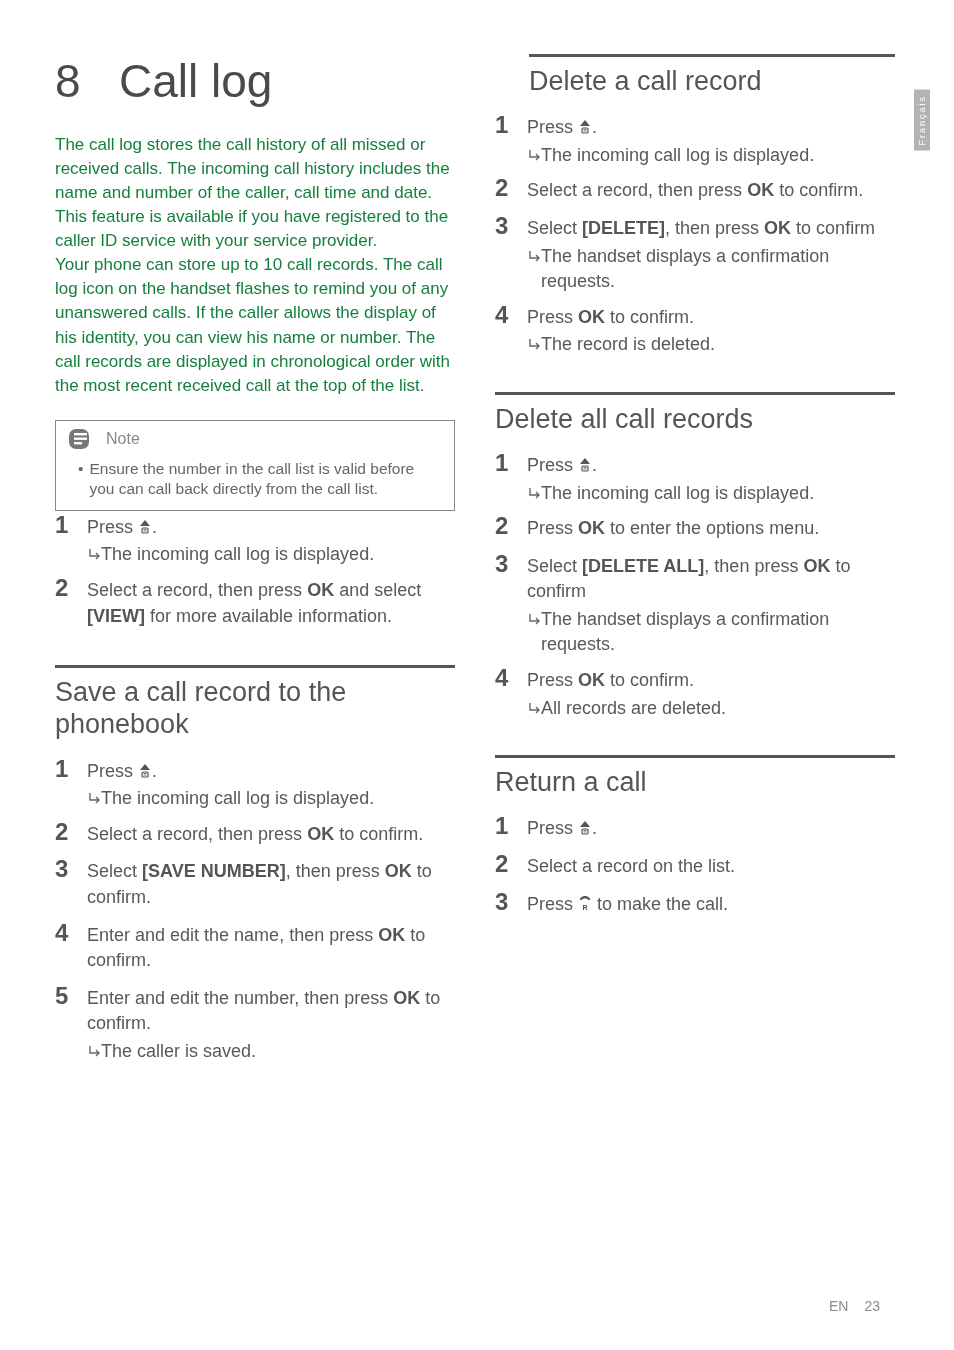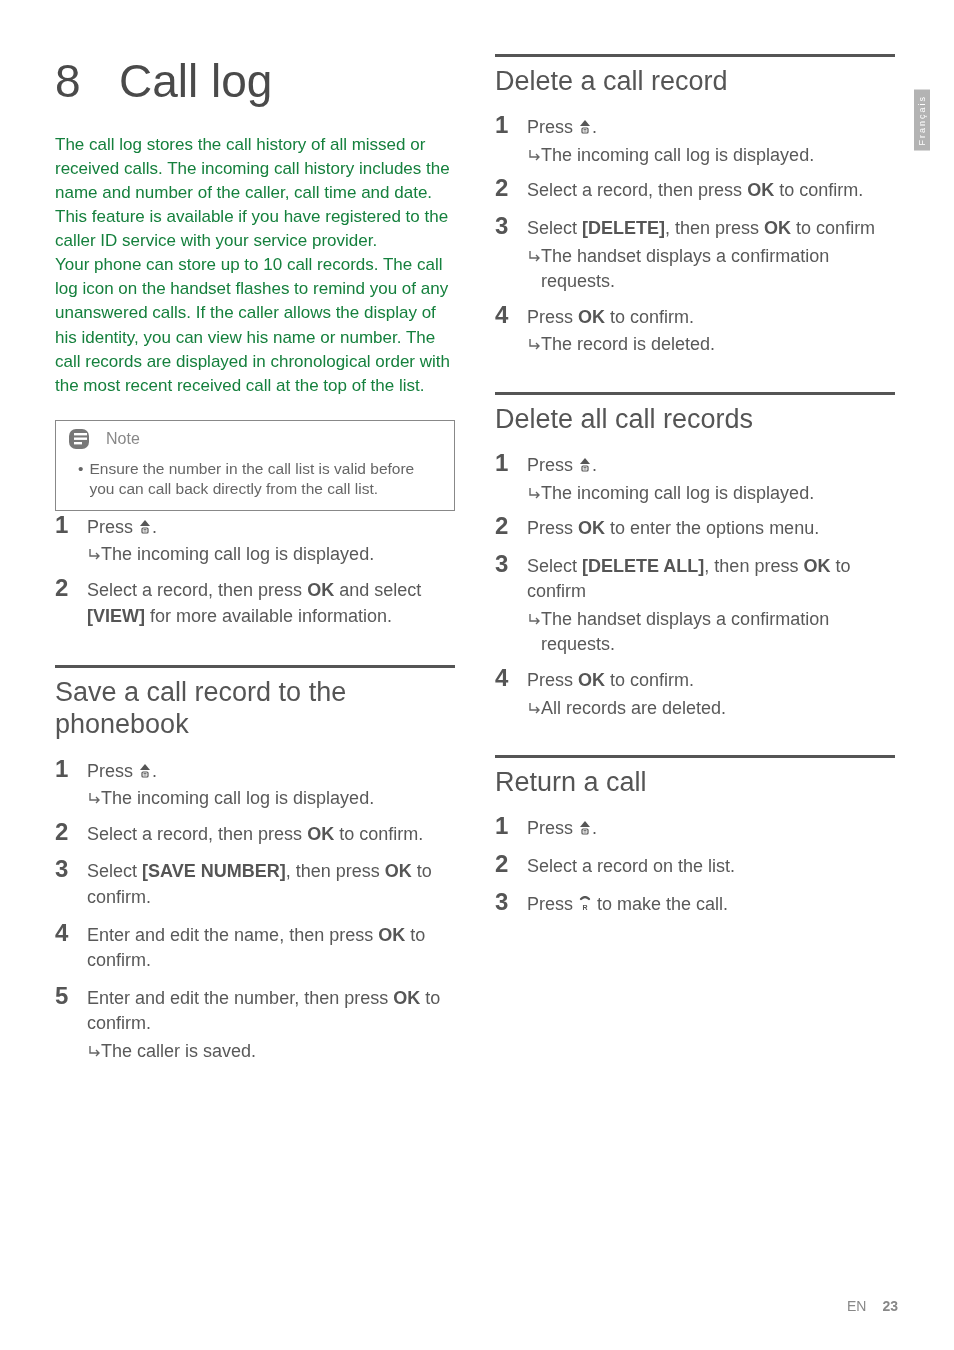--- a/index.html
+++ b/index.html
@@ -39,21 +39,21 @@
     h2.section {
       font-size: 27px;
       font-weight: 300;
       color: #555;
       border-top: 3px solid #555;
       padding-top: 8px;
       margin-top: 34px;
       margin-bottom: 14px;
       line-height: 1.2;
     }
-    h2.section.first { margin-top: 8px; }
+    h2.section.first { margin-top: 8px; margin-left: 34px; }
     .note-box {
       margin-top: 22px;
       border: 1px solid #888;
     }
     .note-head {
       display: flex;
       align-items: center;
       gap: 14px;
       padding: 7px 10px;
     }
@@ -121,29 +121,29 @@
       font-size: 9px;
       letter-spacing: 2px;
       padding: 5px 3px;
       writing-mode: vertical-rl;
       transform: rotate(180deg);
       font-weight: 300;
     }
     .footer {
       position: absolute;
       bottom: 36px;
-      right: 56px;
+      right: 74px;
       font-size: 14px;
       color: #888;
       display: flex;
       gap: 16px;
       align-items: baseline;
     }
     .footer .en { font-weight: 500; }
-    .footer .pg { font-weight: 700; }
+    .footer .pg { font-weight: 400; }
   </style>
 </head>
 <body>
 
 <svg width="0" height="0" style="position:absolute">
   <defs>
     <g id="upkey">
       <path d="M7 1 L12 7 L2 7 Z" fill="#555"></path>
       <rect x="4" y="9" width="6" height="5" rx="1" fill="none" stroke="#555" stroke-width="1.2"></rect>
       <line x1="5.5" y1="10.5" x2="8.5" y2="10.5" stroke="#555" stroke-width="0.8"></line>

